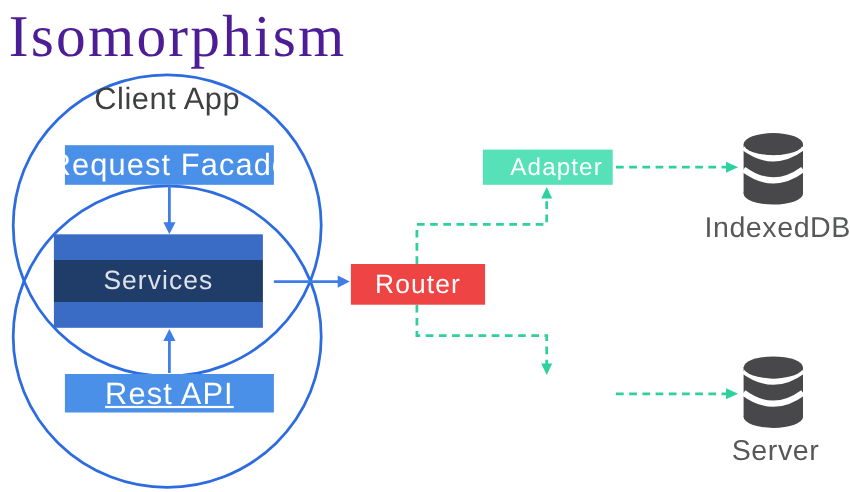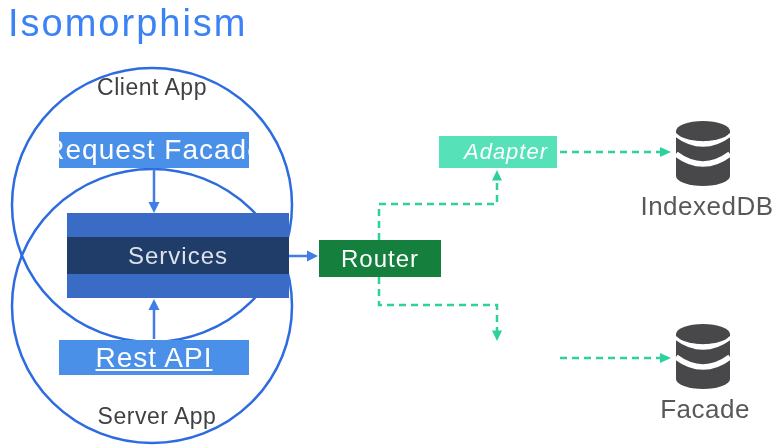--- a/index.html
+++ b/index.html
@@ -9,29 +9,30 @@
     height: 447px;
     background: #ffffff;
     overflow: hidden;
     font-family: "Liberation Sans", sans-serif;
   }
   .layer { position: absolute; left: 0; top: 0; }
   .title {
     position: absolute;
     left: 8px; top: 2px;
     margin: 0;
-    font-size: 38px;
+    font-size: 54px;
     font-weight: 300;
     letter-spacing: 2px;
-    color: #3b82f6;
+    color: #4c1d95;
+    font-family: Liberation Serif, serif;
   }
   .group-label {
     position: absolute;
     transform: translateX(-50%);
-    font-size: 23px;
+    font-size: 28px;
     letter-spacing: 0.5px;
     color: #3f4042;
     white-space: nowrap;
   }
   .db-label {
     position: absolute;
     transform: translateX(-50%);
     font-size: 26px;
     letter-spacing: 0.5px;
     color: #57585a;
@@ -41,31 +42,31 @@
     position: absolute;
     display: flex;
     align-items: center;
     justify-content: center;
     color: #ffffff;
     letter-spacing: 1px;
     white-space: nowrap;
     box-sizing: border-box;
   }
   .box.blue   { background: #4a90e8; font-size: 28px; }
-  .box.router { background: #15803d; font-size: 24px; }
+  .box.router { background: #ef4444; font-size: 24px; }
   .box.mint   { background: #56e1b8; font-size: 22px; }
   .box.services {
     background: linear-gradient(180deg,
       #3a6cc5 0%, #3a6cc5 28%,
       #1f3d68 28%, #1f3d68 72%,
       #3a6cc5 72%, #3a6cc5 100%);
     color: #dde2ea;
     font-size: 24px;
   }
-  .box.adapter { padding-left: 16px; font-style: italic; }
+  .box.adapter { padding-left: 16px; }
 </style>
 </head>
 <body>
 
 <div class="canvas">
 
   <svg class="layer" width="773" height="447" viewBox="0 0 773 447">
 
     <ellipse cx="152" cy="205" rx="140" ry="137" fill="none" stroke-width="2.5" stroke="#2c6be0"></ellipse>
     <ellipse cx="152" cy="306" rx="140" ry="137" fill="none" stroke-width="2.5" stroke="#2c6be0"></ellipse>
@@ -113,29 +114,28 @@
       <ellipse cx="27" cy="55" rx="27" ry="10"></ellipse>
       <path d="M0 13 Q27 33 54 13" stroke="#ffffff" stroke-width="5.5" fill="none"></path>
       <path d="M0 33 Q27 53 54 33" stroke="#ffffff" stroke-width="5.5" fill="none"></path>
       <ellipse cx="27" cy="10" rx="27" ry="10"></ellipse>
     </g>
   </svg>
 
   <h1 class="title">Isomorphism</h1>
 
   <div class="group-label" style="left:152px; top:74px;">Client App</div>
-  <div class="group-label" style="left:157px; top:403px;">Server App</div>
 
   <div class="box blue" style="left:59px; top:132px; width:190px; height:36px;">Request Facade</div>
 
-  <div class="box services" style="left:67px; top:213px; width:222px; height:85px;">Services</div>
+  <div class="box services" style="left:49px; top:213px; width:190px; height:85px;">Services</div>
 
   <div class="box blue" style="left:59px; top:340px; width:190px; height:35px;text-decoration:underline;">Rest API</div>
 
   <div class="box router" style="left:319px; top:240px; width:122px; height:37px;">Router</div>
 
   <div class="box mint adapter" style="left:439px; top:136px; width:118px; height:32px;">Adapter</div>
 
 
   <div class="db-label" style="left:707px; top:191px;">IndexedDB</div>
-  <div class="db-label" style="left:705px; top:394px;">Facade</div>
+  <div class="db-label" style="left:705px; top:394px;">Server</div>
 
 </div>
 
 </body></html>

